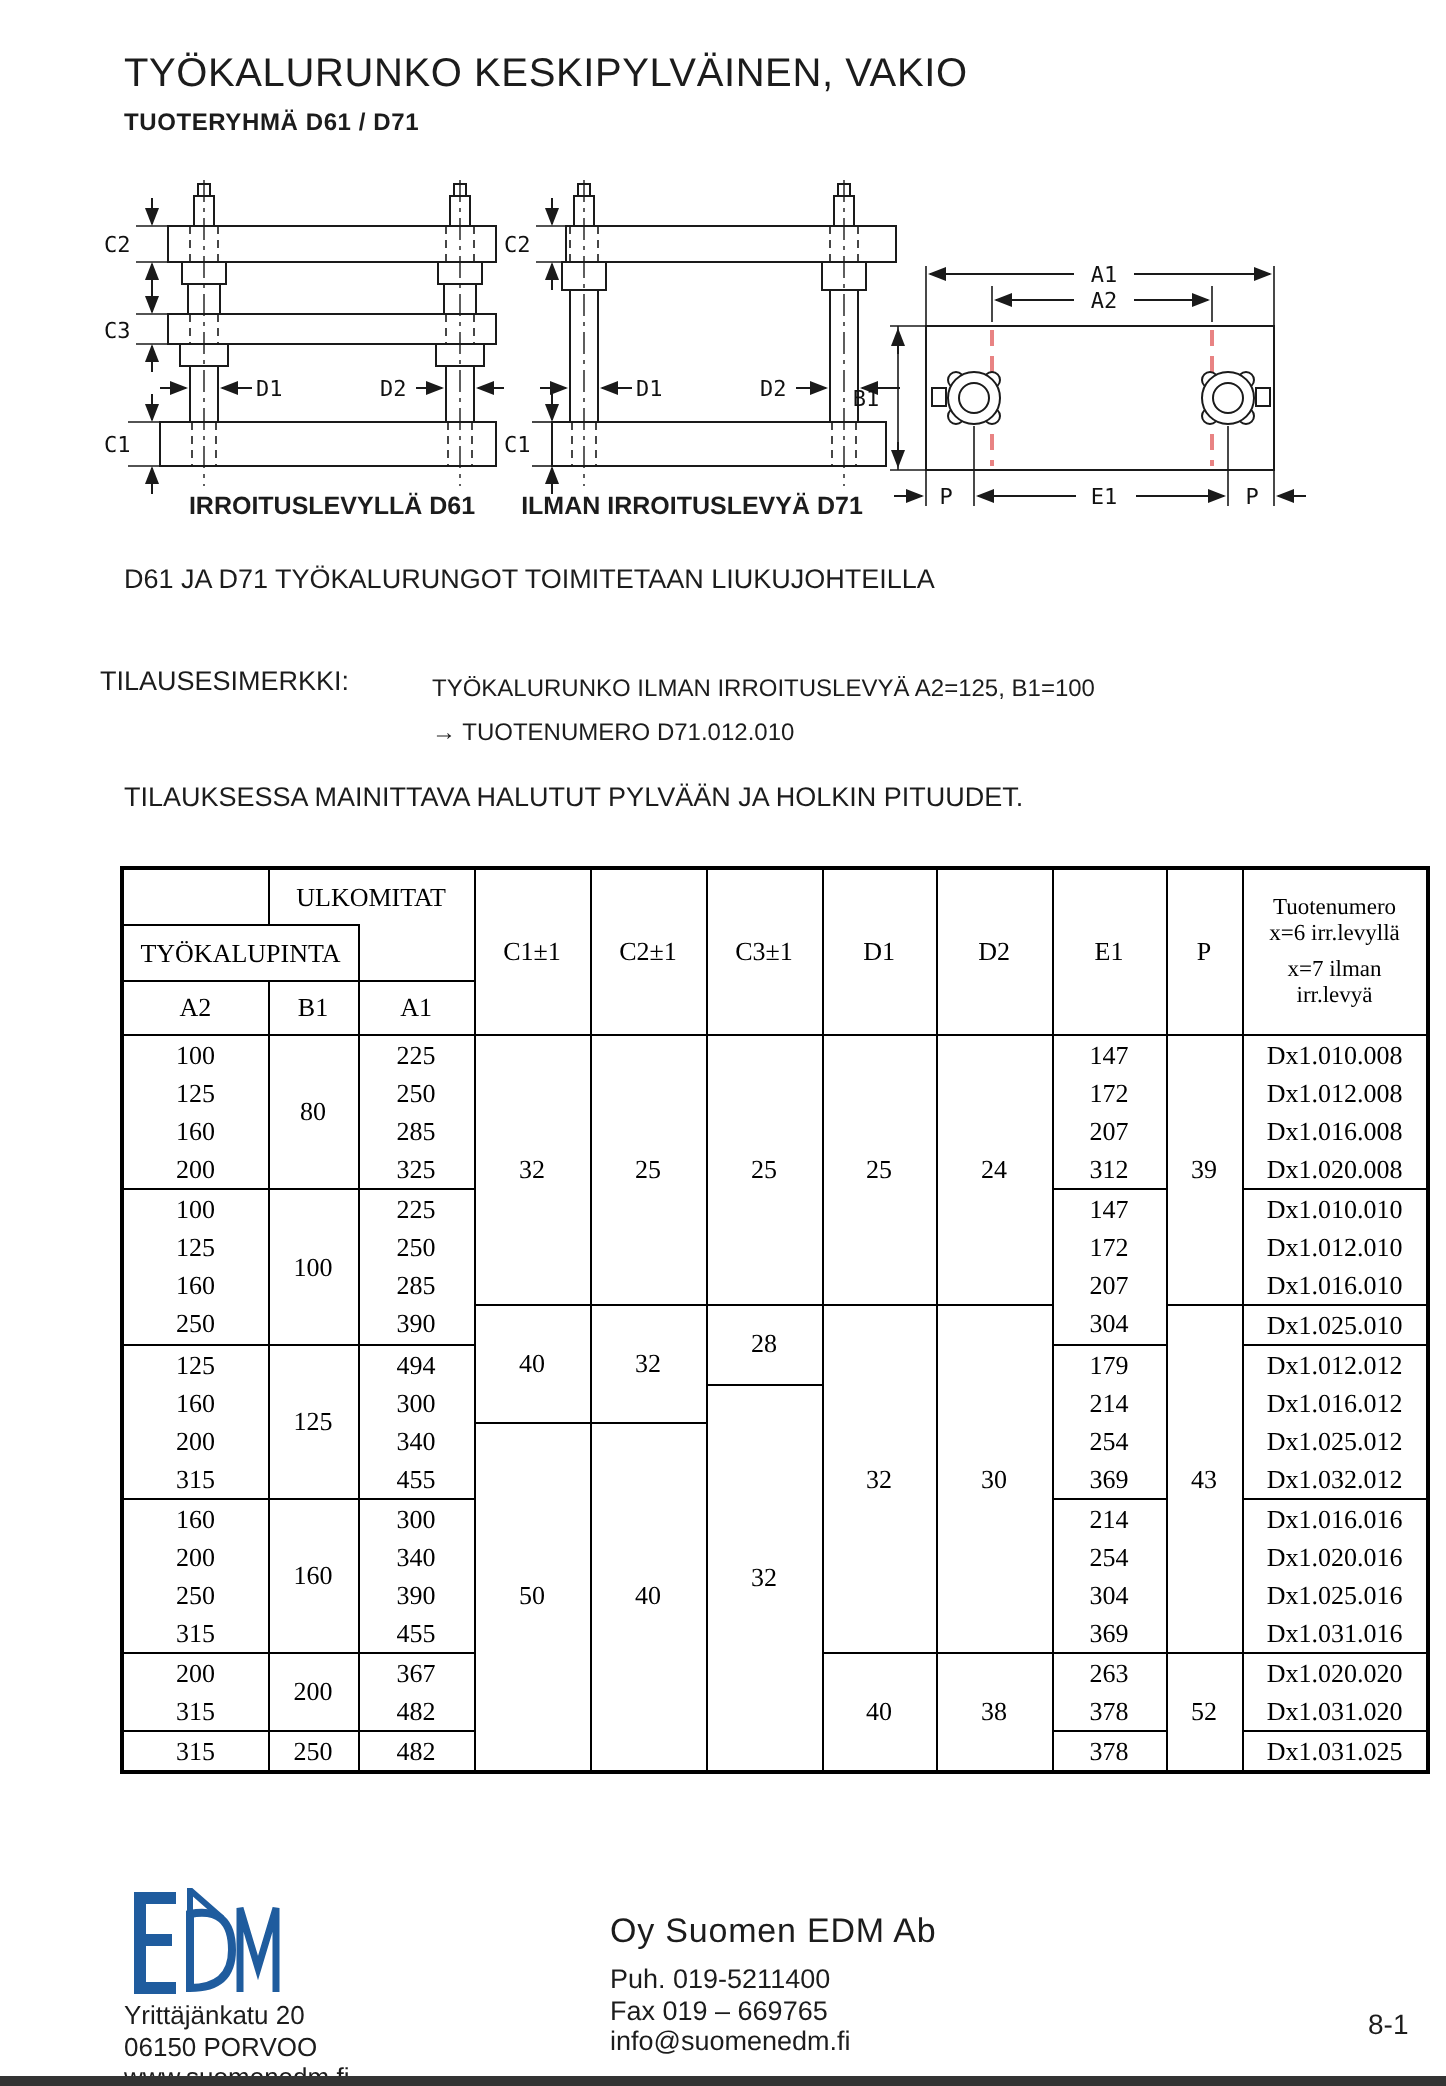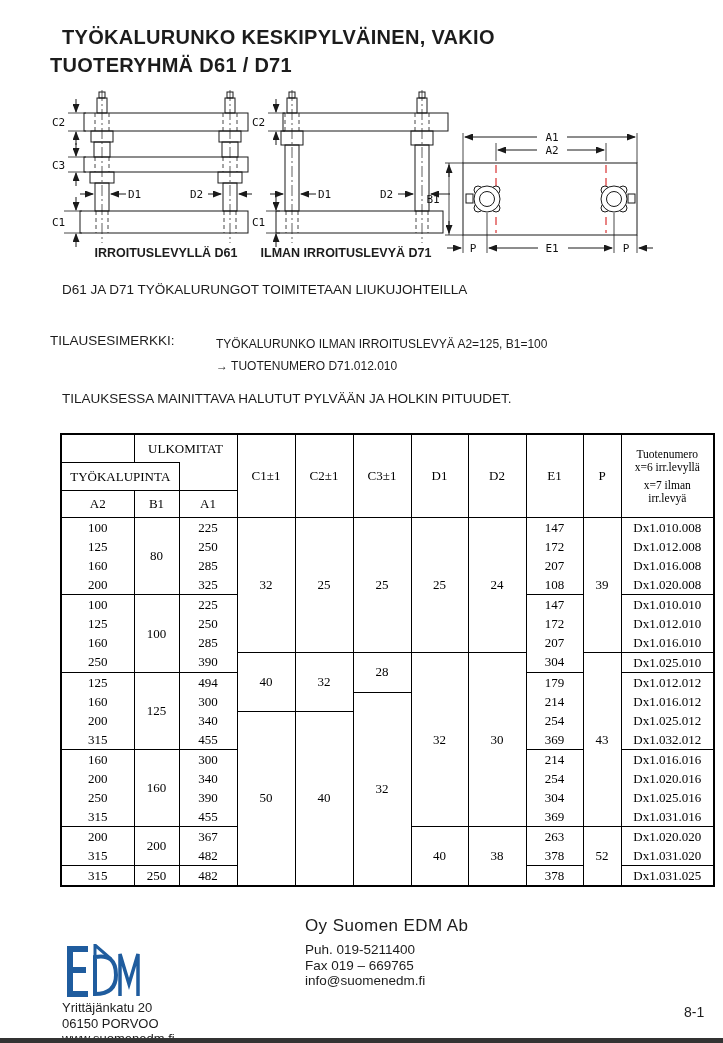--- a/index.html
+++ b/index.html
@@ -1,20 +1,20 @@
 <!DOCTYPE html>
 <html><head>
 <meta charset="utf-8">
 <style>
   html,body{margin:0;padding:0;background:#e8e8e8;}
   #page{position:relative;width:723px;height:1043px;background:#ffffff;overflow:hidden;
         font-family:"Liberation Sans",sans-serif;color:#1c1c1c;}
   .abs{position:absolute;}
-  .title{left:62px;top:26px;font-size:20px;font-weight:700;letter-spacing:.3px;white-space:nowrap;}
-  .subtitle{left:50px;top:54px;font-size:20px;font-weight:700;letter-spacing:.3px;white-space:nowrap;}
+  .title{left:62px;top:26px;font-size:20px;font-weight:400;letter-spacing:.3px;white-space:nowrap;}
+  .subtitle{left:62px;top:54px;font-size:12px;font-weight:700;letter-spacing:.3px;white-space:nowrap;}
   .note{font-size:13.5px;white-space:nowrap;}
   .note1{left:62px;top:282px;}
   .order-row{left:50px;top:333px;display:flex;}
   .order-label{width:166px;font-size:13.5px;}
   .order-lines div{font-size:12px;line-height:22px;white-space:nowrap;}
   .note2{left:62px;top:391px;}
 
   
   .dwg{left:40px;top:85px;}
   .dwg line,.dwg rect,.dwg circle,.dwg path{stroke:#1a1a1a;fill:none;stroke-width:1;}
@@ -42,21 +42,21 @@
   .brd-t{border-top-width:1px !important;}
   .spec-table td{border-left:1px solid #000;border-right:1px solid #000;height:19px;}
   .spec-table td.bt{border-top:1px solid #000;}
   .tn-cell div{font-size:11.5px;line-height:13px;}
   .tn-cell .tn-gap{margin-top:5px;}
 
   
   .logo{left:62px;top:944px;}
   .logo path,.logo polyline{stroke:#1f5c9e;fill:none;}
   .addr{left:62px;top:1000px;font-size:13px;line-height:15.5px;}
-  .company-block{left:305px;top:916px;}
+  .company-block{left:305px;top:956px;}
   .company-name{font-size:17px;letter-spacing:.4px;margin-bottom:6px;white-space:nowrap;}
   .company-line{font-size:13.5px;line-height:15.5px;white-space:nowrap;}
   .pageno{left:684px;top:1004px;font-size:14px;}
   .bottom-bar{left:0;top:1038px;width:723px;height:5px;background:#333333;}
 </style>
 </head>
 <body>
 
 <div id="page">
 
@@ -313,21 +313,21 @@
         </tr>
         <tr>
           <td>160</td>
           <td>285</td>
           <td>207</td>
           <td>Dx1.016.008</td>
         </tr>
         <tr>
           <td>200</td>
           <td>325</td>
-          <td>108</td>
+          <td>312</td>
           <td>Dx1.020.008</td>
         </tr>
         <tr>
           <td class="bt">100</td>
           <td rowspan="4" class="bt">100</td>
           <td class="bt">225</td>
           <td class="bt">147</td>
           <td class="bt">Dx1.010.010</td>
         </tr>
         <tr>

